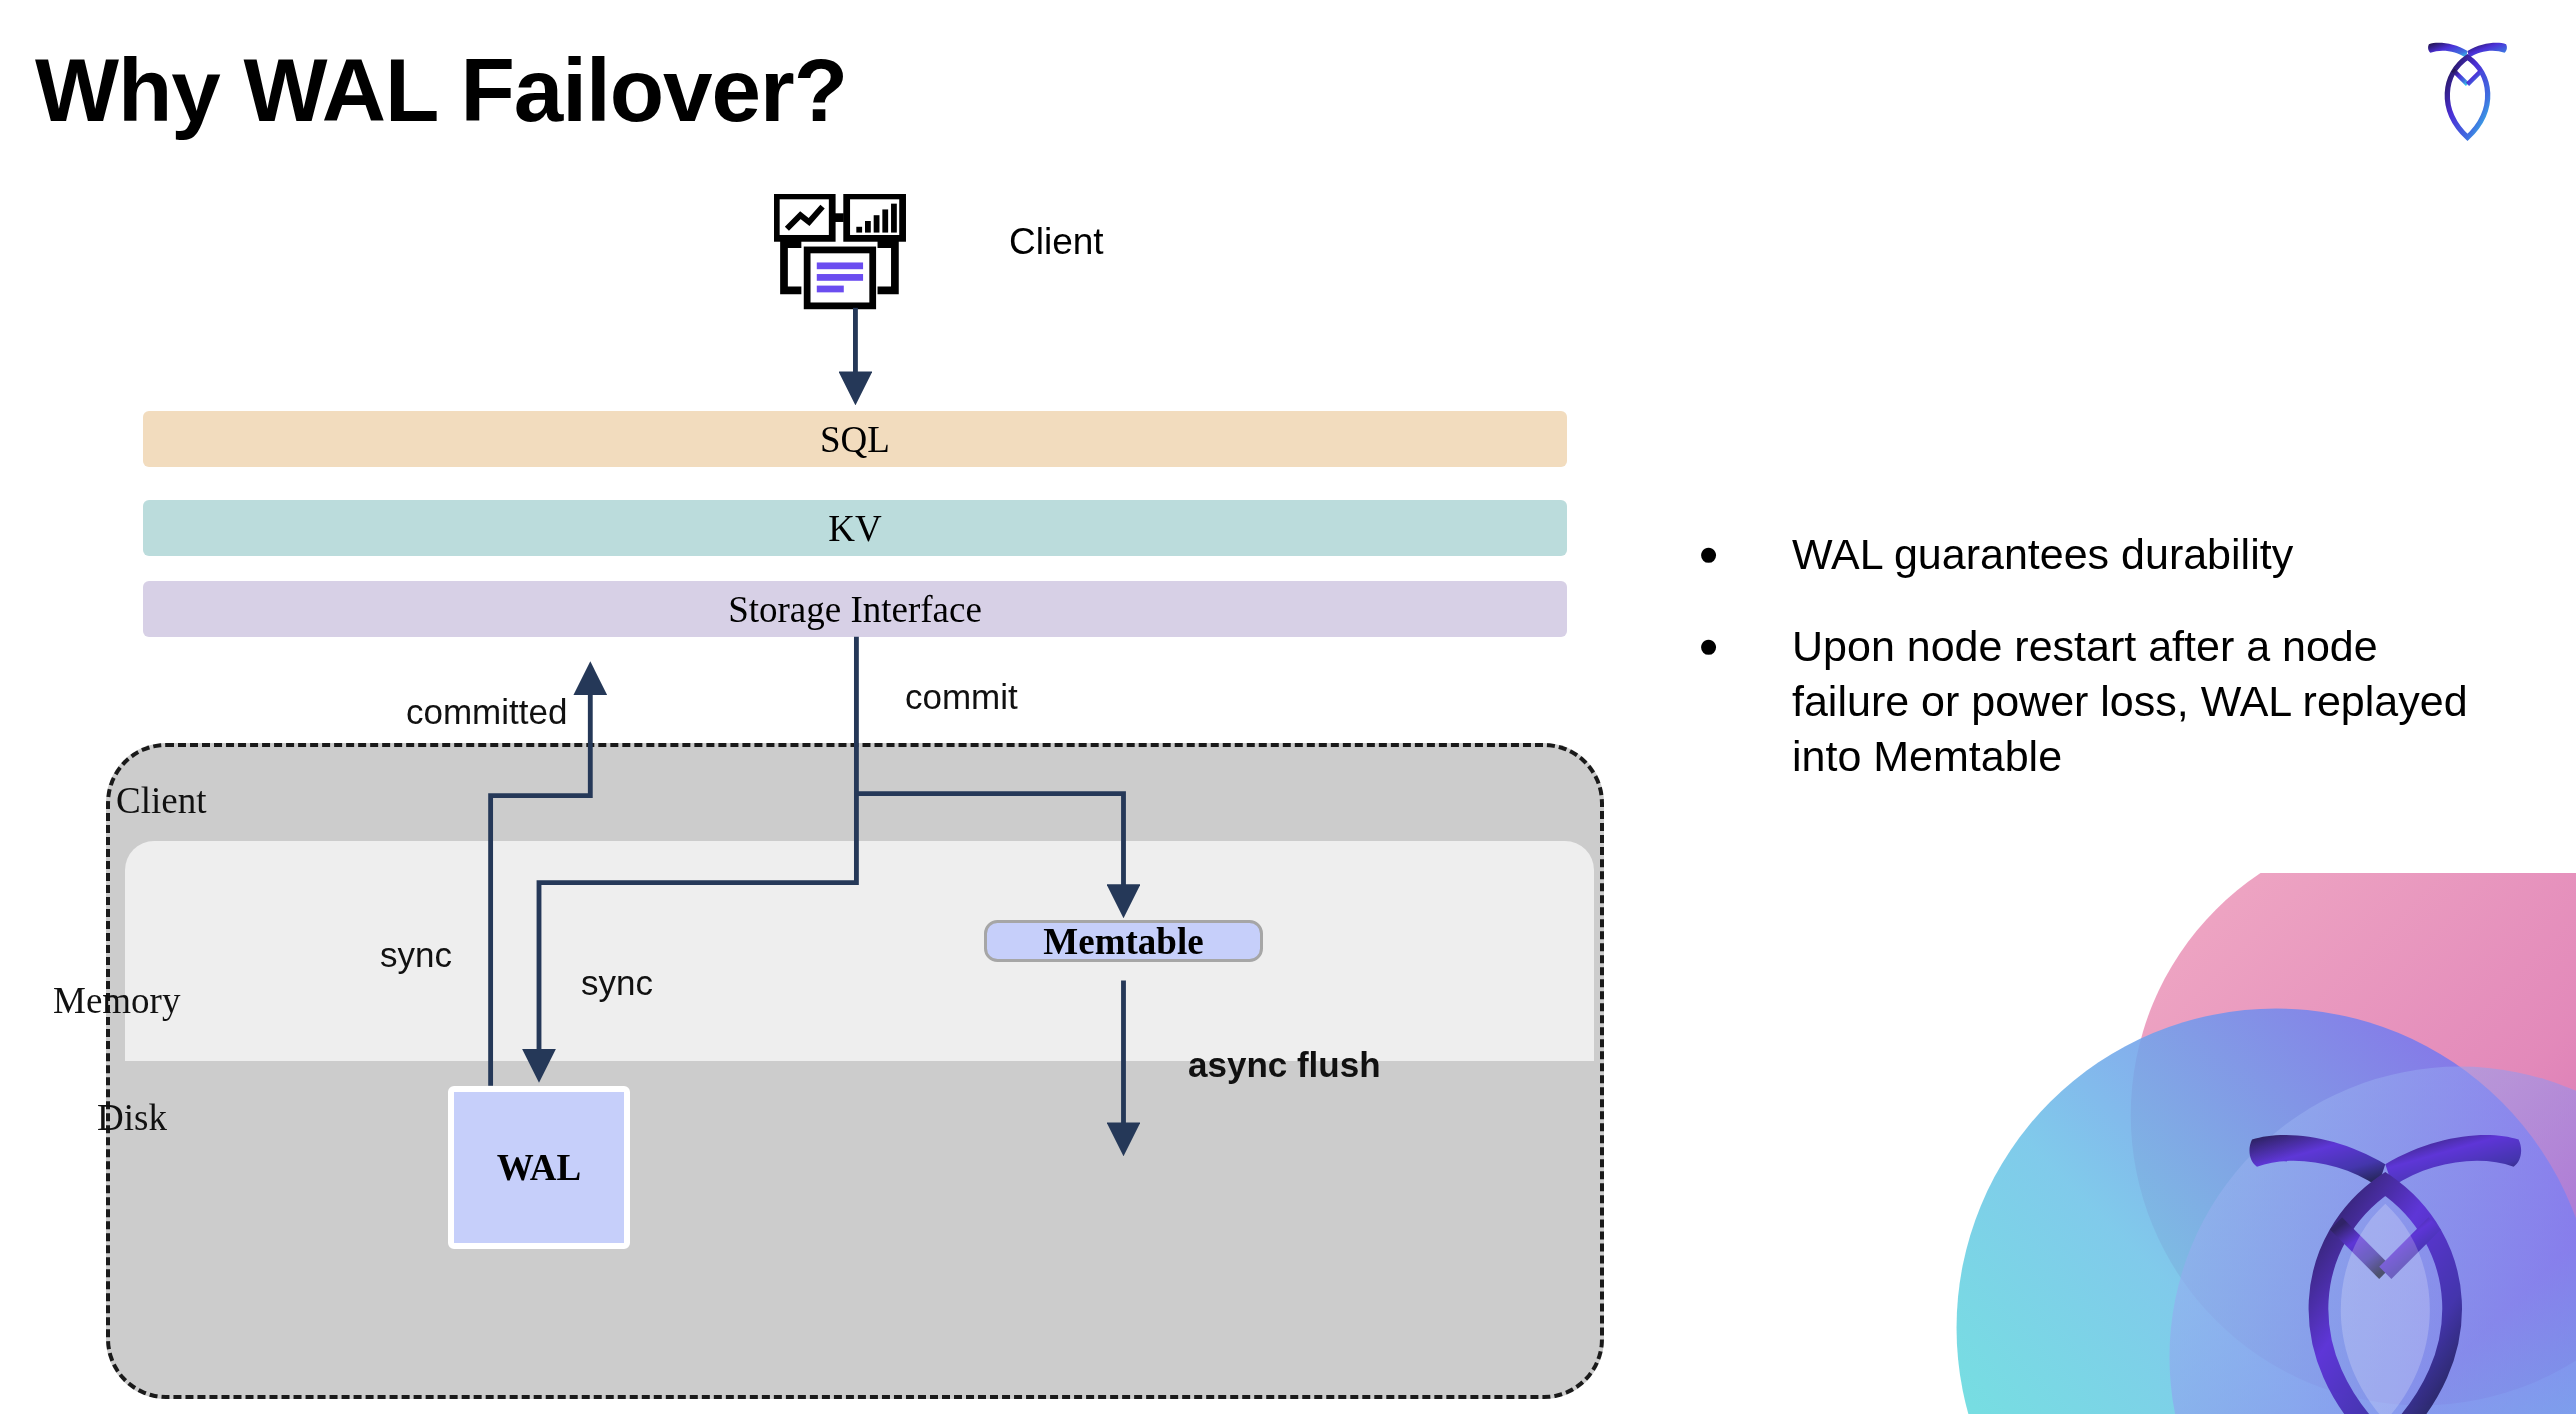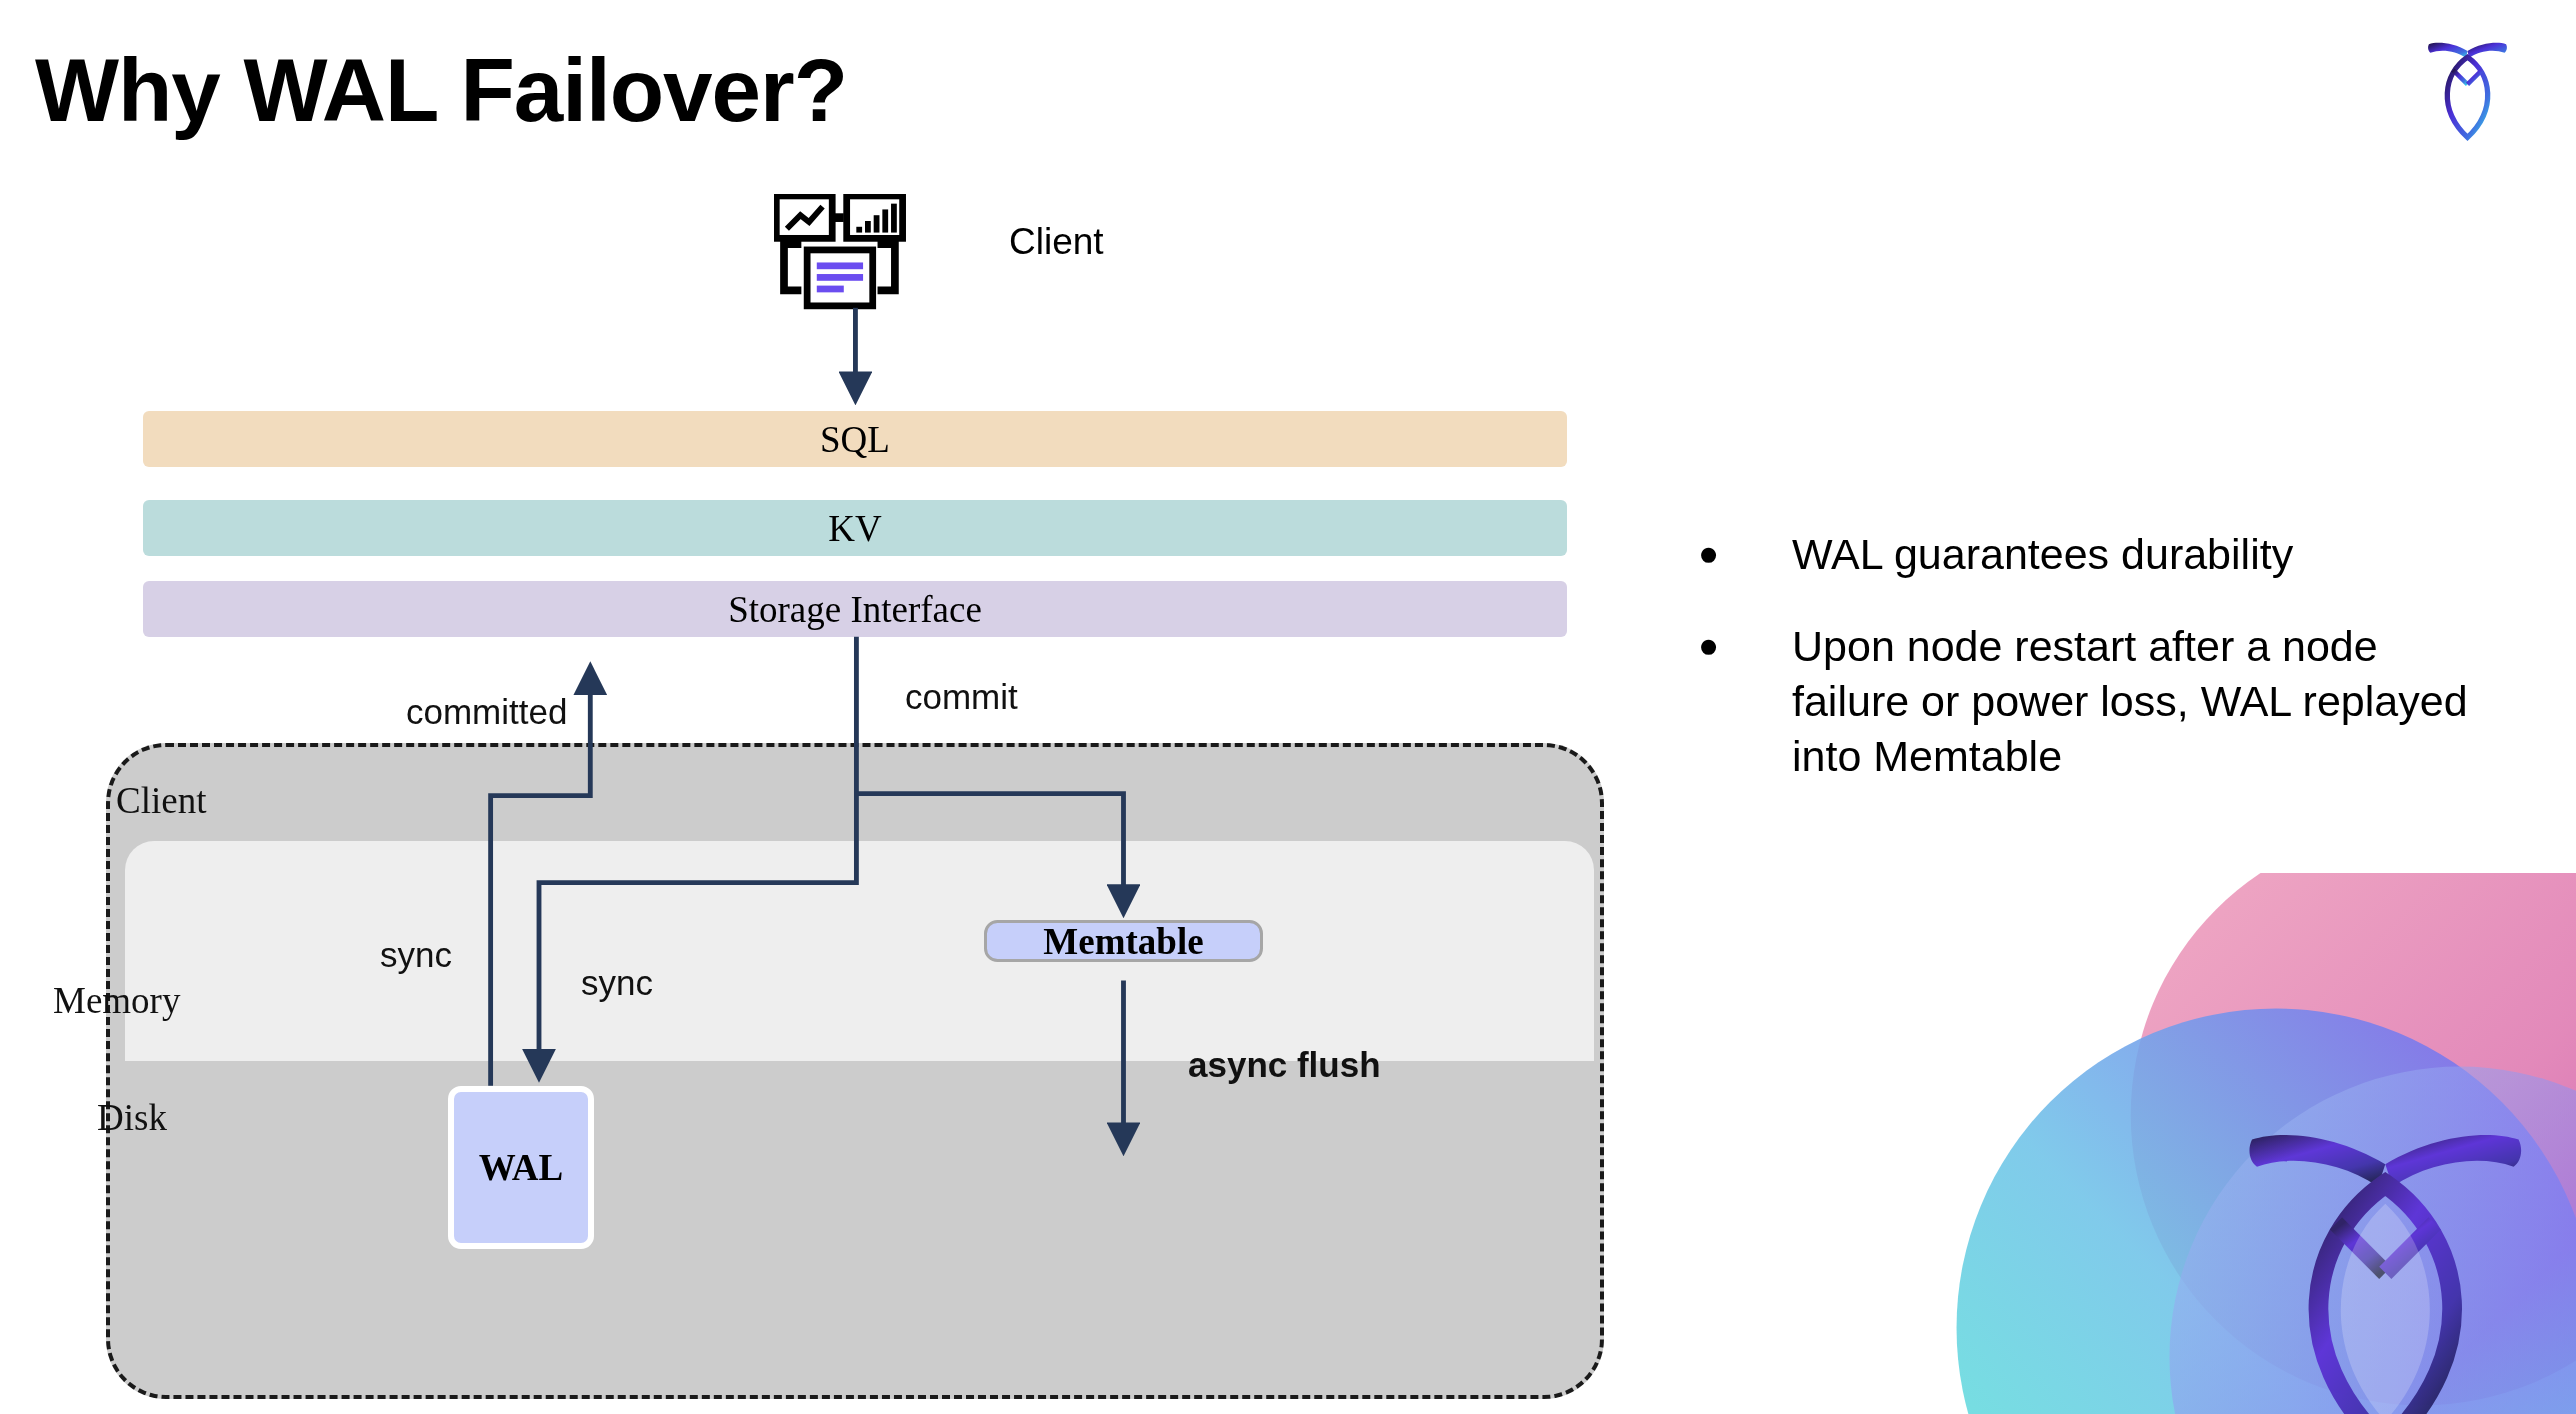--- a/index.html
+++ b/index.html
@@ -83,22 +83,22 @@
     font-weight:bold;
     color:#000;
     box-sizing:border-box;
   }
   .node-memtable{
     left:984px;top:920px;width:279px;height:42px;
     border:3.9px solid #a6a6a6;border-radius:13.5px;
     font-size:37px;
   }
   .node-wal{
-    left:448px;top:1086px;width:146px;height:163px;
-    border:6.8px solid #ffffff;border-radius:13px;
+    left:448px;top:1086px;width:182px;height:163px;
+    border:6.8px solid #ffffff;border-radius:6px;
     font-size:37px;
   }
   .node-sstable{
     left:984px;top:1157px;width:279px;height:163px;
     border:6.8px solid #ffffff;border-radius:27px;
     font-size:37px;
   }
 
   
   .edge-label{

